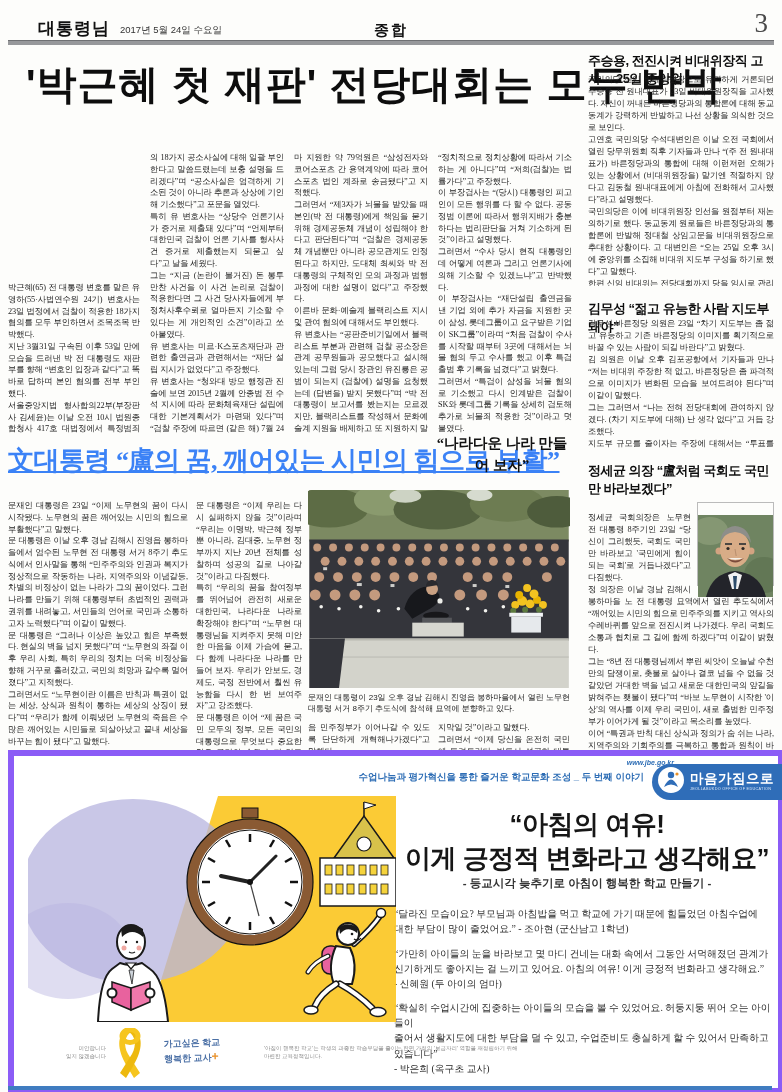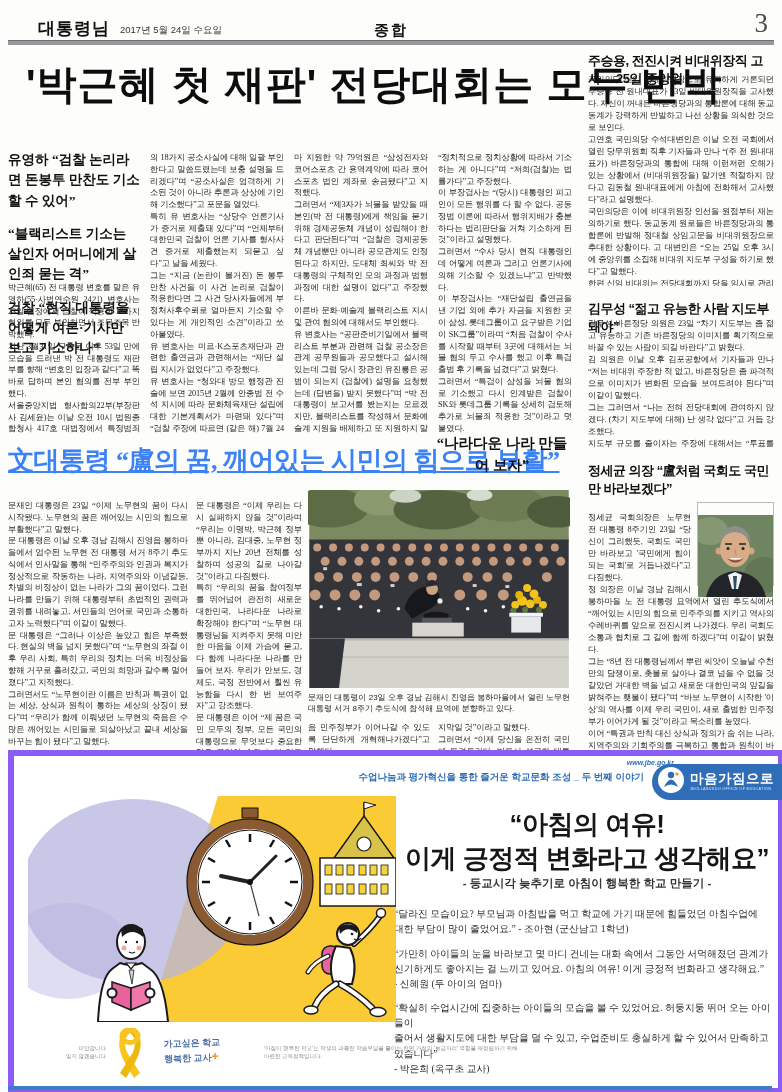--- a/index.html
+++ b/index.html
@@ -48,25 +48,20 @@
 <div id="paper">
 
   <div class="abs mast-name" style="left:38px;top:20px;">대통령님</div>
   <div class="abs mast-date" style="left:120px;top:25px;">2017년 5월 24일 수요일</div>
   <div class="abs mast-section" style="left:0;top:22px;width:782px;text-align:center;">종합</div>
   <div class="abs mast-page" style="right:14px;top:10px;">3</div>
   <div class="abs mast-rule" style="left:8px;top:40px;width:766px;"></div>
 
   <div class="abs lead-head" style="left:26px;top:62px;">'박근혜 첫 재판' 전당대회는 모두 반박</div>
 
-  <div class="abs" style="left:8px;top:150px;width:132px;height:285px;">
-    <div class="subq">유영하 “검찰 논리라면 돈봉투 만찬도 기소할 수 있어”</div>
-    <div class="subq">“블랙리스트 기소는 살인자 어머니에게 살인죄 묻는 격”</div>
-    <div class="subq">검찰 “현직 대통령을 어떻게 여론·기사만 보고 기소하나”</div>
-  </div>
   <div class="abs bodycol" style="left:8px;top:282px;width:132px;height:152px;">박근혜(65) 전 대통령 변호를 맡은 유영하(55·사법연수원 24기) 변호사는 23일 법정에서 검찰이 적용한 18가지 혐의를 모두 부인하면서 조목조목 반박했다.
 지난 3월31일 구속된 이후 53일 만에 모습을 드러낸 박 전 대통령도 재판부를 향해 “변호인 입장과 같다”고 똑바로 답하며 본인 혐의를 전부 부인했다.
 서울중앙지법 형사합의22부(부장판사 김세윤)는 이날 오전 10시 법원종합청사 417호 대법정에서 특정범죄가중처벌 등에 관한 법률 위반(뇌물) 등 혐의로 기소된 박 전 대통령 등에 대한 1차 공판을 열었다.
 유 변호사는 이날 열린 공판에서 25분에 걸쳐 검찰의 공소사실을 모두 부인하고 반박하는 적극적인 주장을 펼쳤다.
 그는 “앞서 열린 공판준비기일에서 검찰</div>
   <div class="abs bodycol" style="left:150px;top:152px;width:134px;height:282px;">의 18가지 공소사실에 대해 일괄 부인한다고 말씀드렸는데 보충 설명을 드리겠다”며 “공소사실은 엄격하게 기소된 것이 아니라 추론과 상상에 기인해 기소했다”고 포문을 열었다.
 특히 유 변호사는 “상당수 언론기사가 증거로 제출돼 있다”며 “언제부터 대한민국 검찰이 언론 기사를 형사사건 증거로 제출했는지 되묻고 싶다”고 날을 세웠다.
 그는 “지금 (논란이 불거진) 돈 봉투 만찬 사건을 이 사건 논리로 검찰이 적용한다면 그 사건 당사자들에게 부정처사후수뢰로 얼마든지 기소할 수 있다는 게 개인적인 소견”이라고 쏘아붙였다.
 유 변호사는 미르·K스포츠재단과 관련한 출연금과 관련해서는 “재단 설립 지시가 없었다”고 주장했다.
 유 변호사는 “청와대 방모 행정관 진술에 보면 2015년 2월께 안종범 전 수석 지시에 따라 문화체육재단 설립에 대한 기본계획서가 마련돼 있다”며 “검찰 주장에 따르면 (같은 해) 7월 24일 창조경제혁신센터장 오찬 이후 7개 그룹 회장들과 오찬한 자리에서 재단 설립 지시했다고 공소장에 돼 있고 특검 공소장에는 2015년 5월 최서원(최순실)과 공모해 재단 설립하라고 했다고 기재돼 있는데 어떻게 설명이 가능할지 묻고 싶다”고 말했다.

